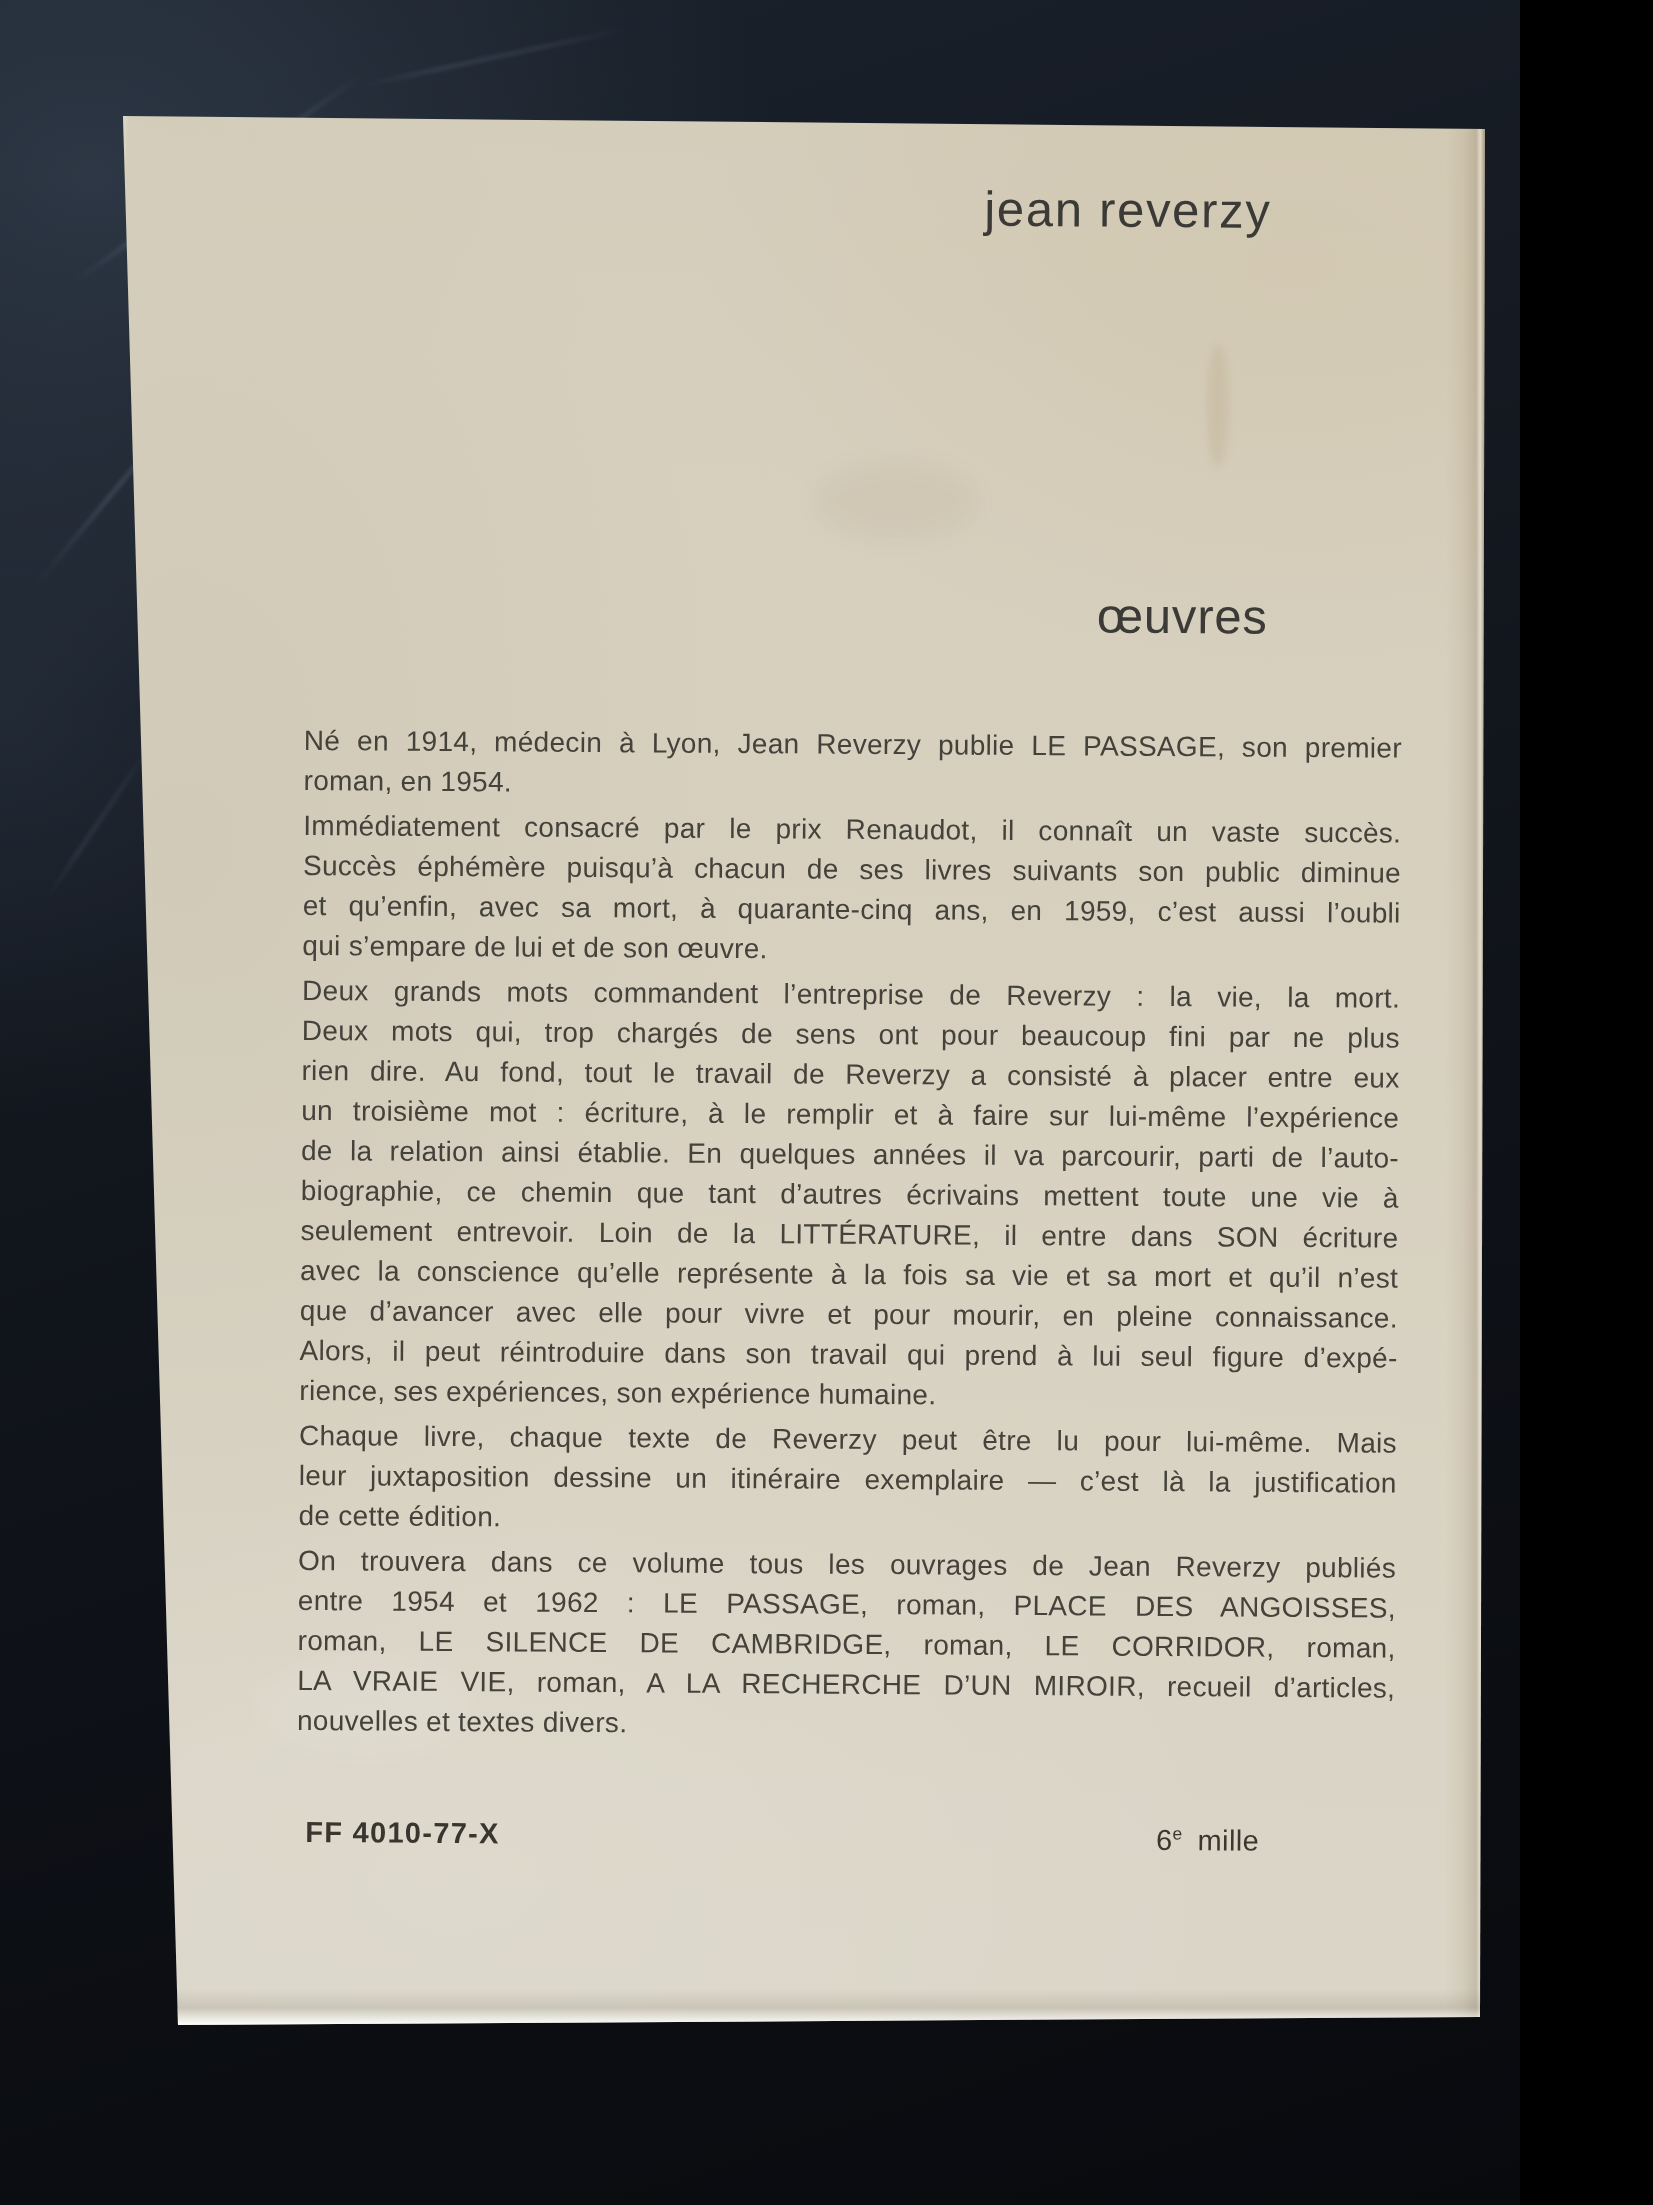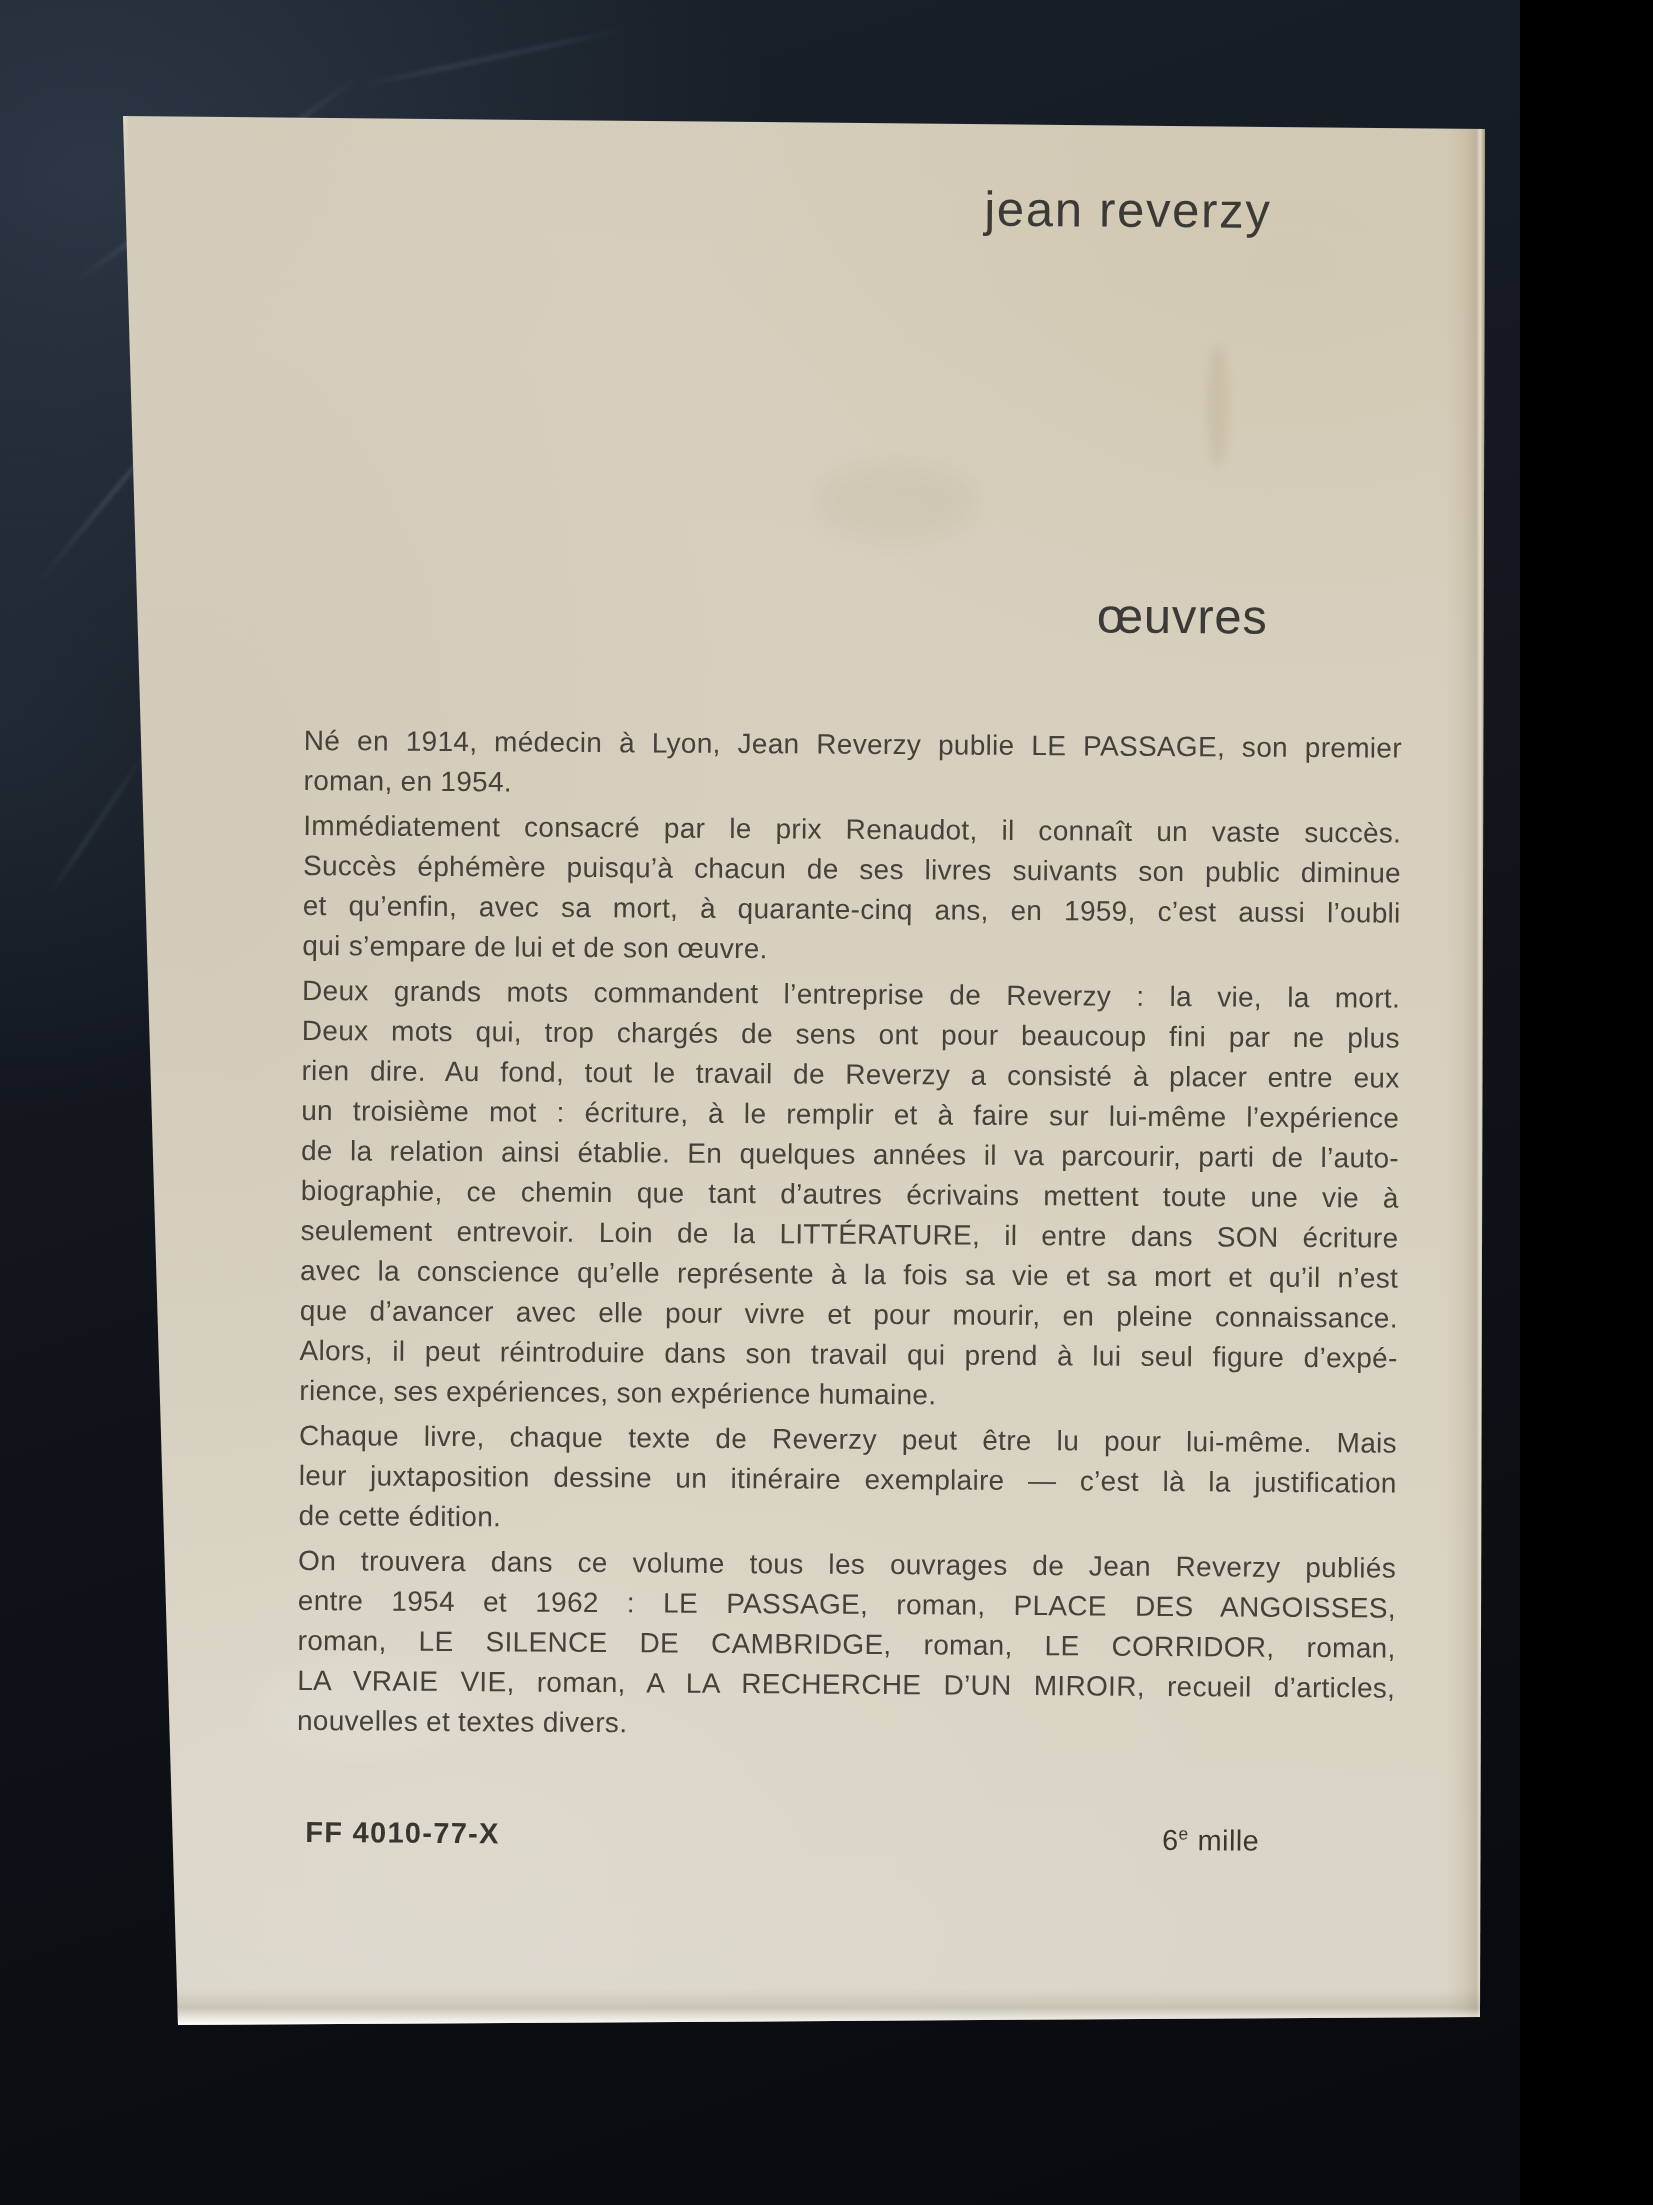--- a/index.html
+++ b/index.html
@@ -112,21 +112,21 @@
     top: 1820px; right: 253px;
     font-size: 29px; line-height: 1;
     letter-spacing: 0.4px;
     color: #39372f;
   }
   #edition-label sup {
     font-size: 60%;
     vertical-align: super;
     line-height: 0;
   }
-  #edition-label .word { margin-left: 9px; }
+  #edition-label .word { margin-left: 15px; }
 </style>
 </head>
 <body>
 
 <div id="stage">
 
   <div class="crease" id="crease-1"></div>
   <div class="crease" id="crease-2"></div>
   <div class="crease" id="crease-3"></div>
   <div class="crease" id="crease-4"></div>

